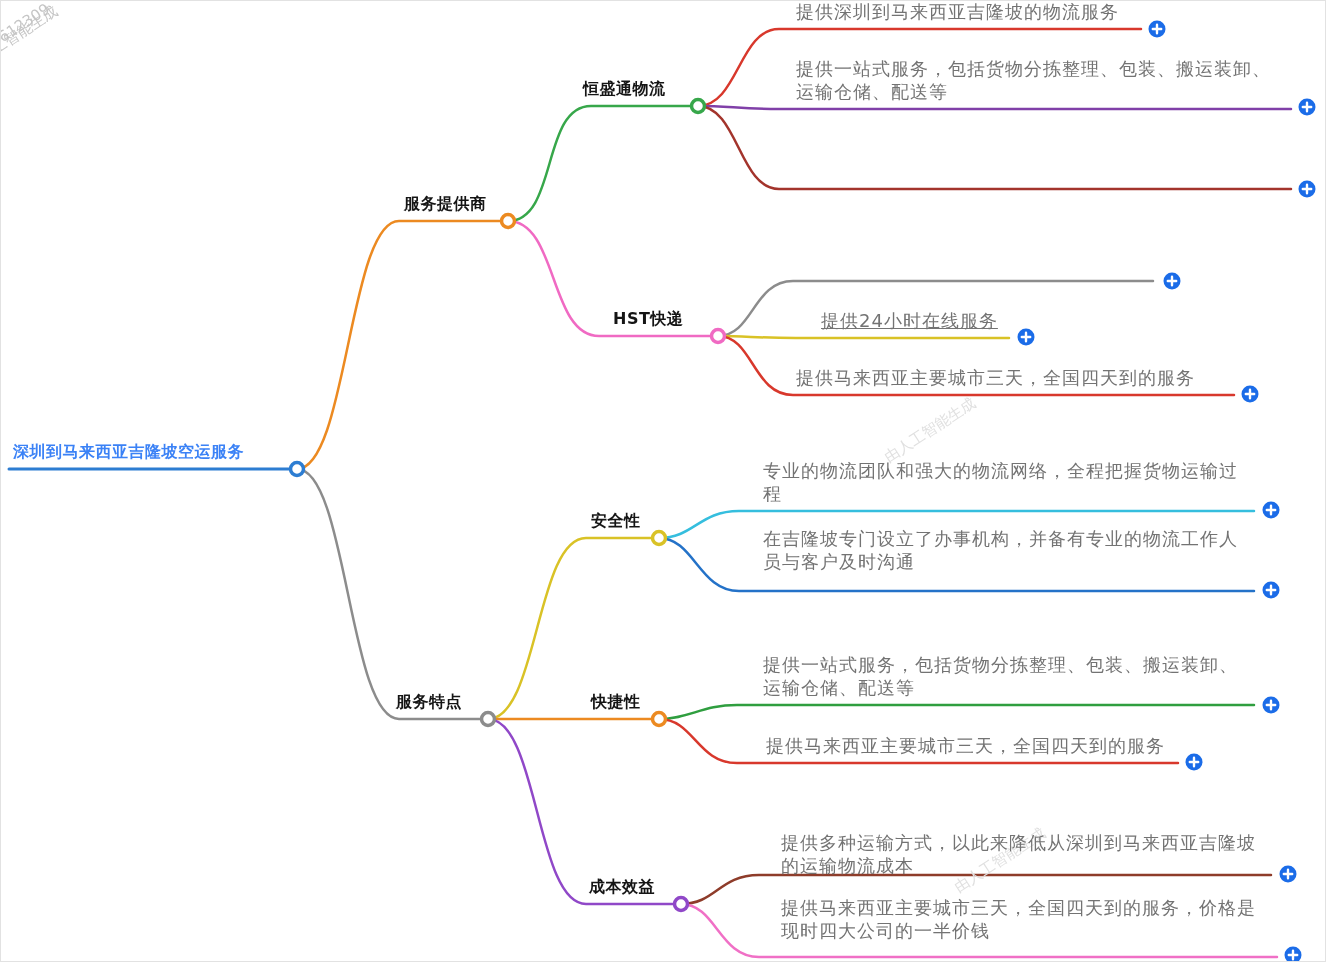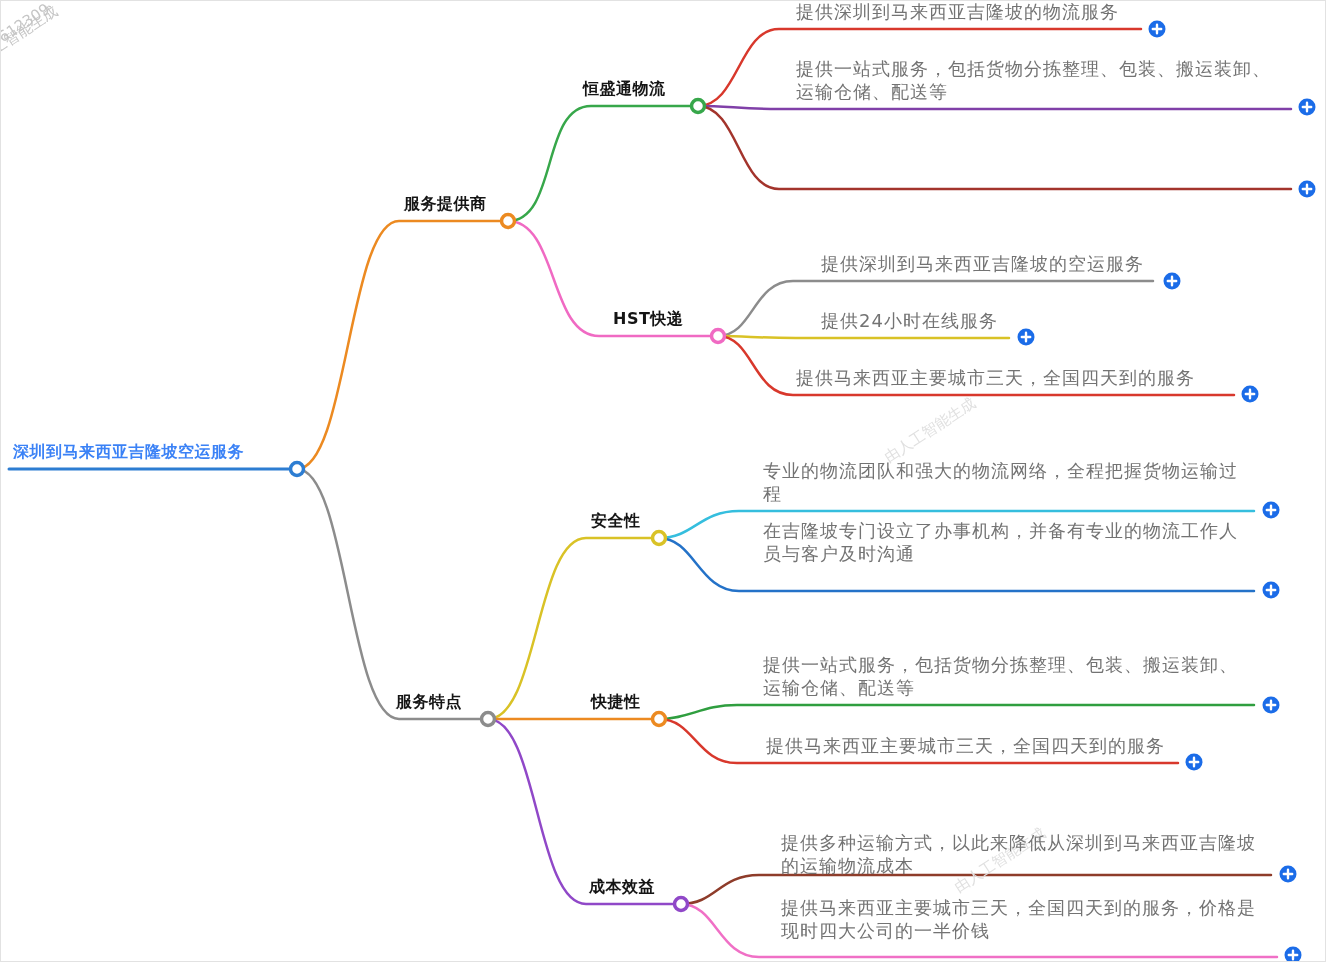--- a/index.html
+++ b/index.html
@@ -132,26 +132,25 @@
 
   <div class="node" style="left:582px; bottom:861px;">恒盛通物流</div>
   <div class="node" style="left:612px; bottom:631px;">HST快递</div>
   <div class="node" style="left:590px; bottom:429px;">安全性</div>
   <div class="node" style="left:590px; bottom:248px;">快捷性</div>
   <div class="node" style="left:588px; bottom:63px;">成本效益</div>
 
   <div class="leaf nowrap" style="left:795px; bottom:938px;">提供深圳到马来西亚吉隆坡的物流服务</div>
   <div class="leaf w2" style="left:795px; bottom:858px;">提供一站式服务，包括货物分拣整理、包装、搬运装卸、运输仓储、配送等</div>
 
-  <div class="leaf nowrap" style="left:820px; bottom:686px;">提供深圳到马来西亚吉隆坡的空运服务</div>
-  <div class="leaf nowrap" style="left:820px; bottom:629px;">提供24小时在线服务</div>
+  <div class="leaf nowrap" style="left:820px; bottom:629px;text-decoration:underline;">提供24小时在线服务</div>
   <div class="leaf nowrap" style="left:795px; bottom:572px;">提供马来西亚主要城市三天，全国四天到的服务</div>
 
   <div class="leaf w2" style="left:762px; bottom:456px;">专业的物流团队和强大的物流网络，全程把握货物运输过程</div>
-  <div class="leaf w2" style="left:762px; bottom:396px;margin-top:12px;">在吉隆坡专门设立了办事机构，并备有专业的物流工作人员与客户及时沟通</div>
+  <div class="leaf w2" style="left:762px; bottom:388px;margin-top:12px;">在吉隆坡专门设立了办事机构，并备有专业的物流工作人员与客户及时沟通</div>
 
   <div class="leaf w2" style="left:762px; bottom:262px;">提供一站式服务，包括货物分拣整理、包装、搬运装卸、运输仓储、配送等</div>
   <div class="leaf nowrap" style="left:765px; bottom:204px;">提供马来西亚主要城市三天，全国四天到的服务</div>
 
   <div class="leaf w2" style="left:780px; bottom:84px;">提供多种运输方式，以此来降低从深圳到马来西亚吉隆坡的运输物流成本</div>
   <div class="leaf w2" style="left:780px; bottom:19px;">提供马来西亚主要城市三天，全国四天到的服务，价格是现时四大公司的一半价钱</div>
 
 </div>
 
 </body></html>

